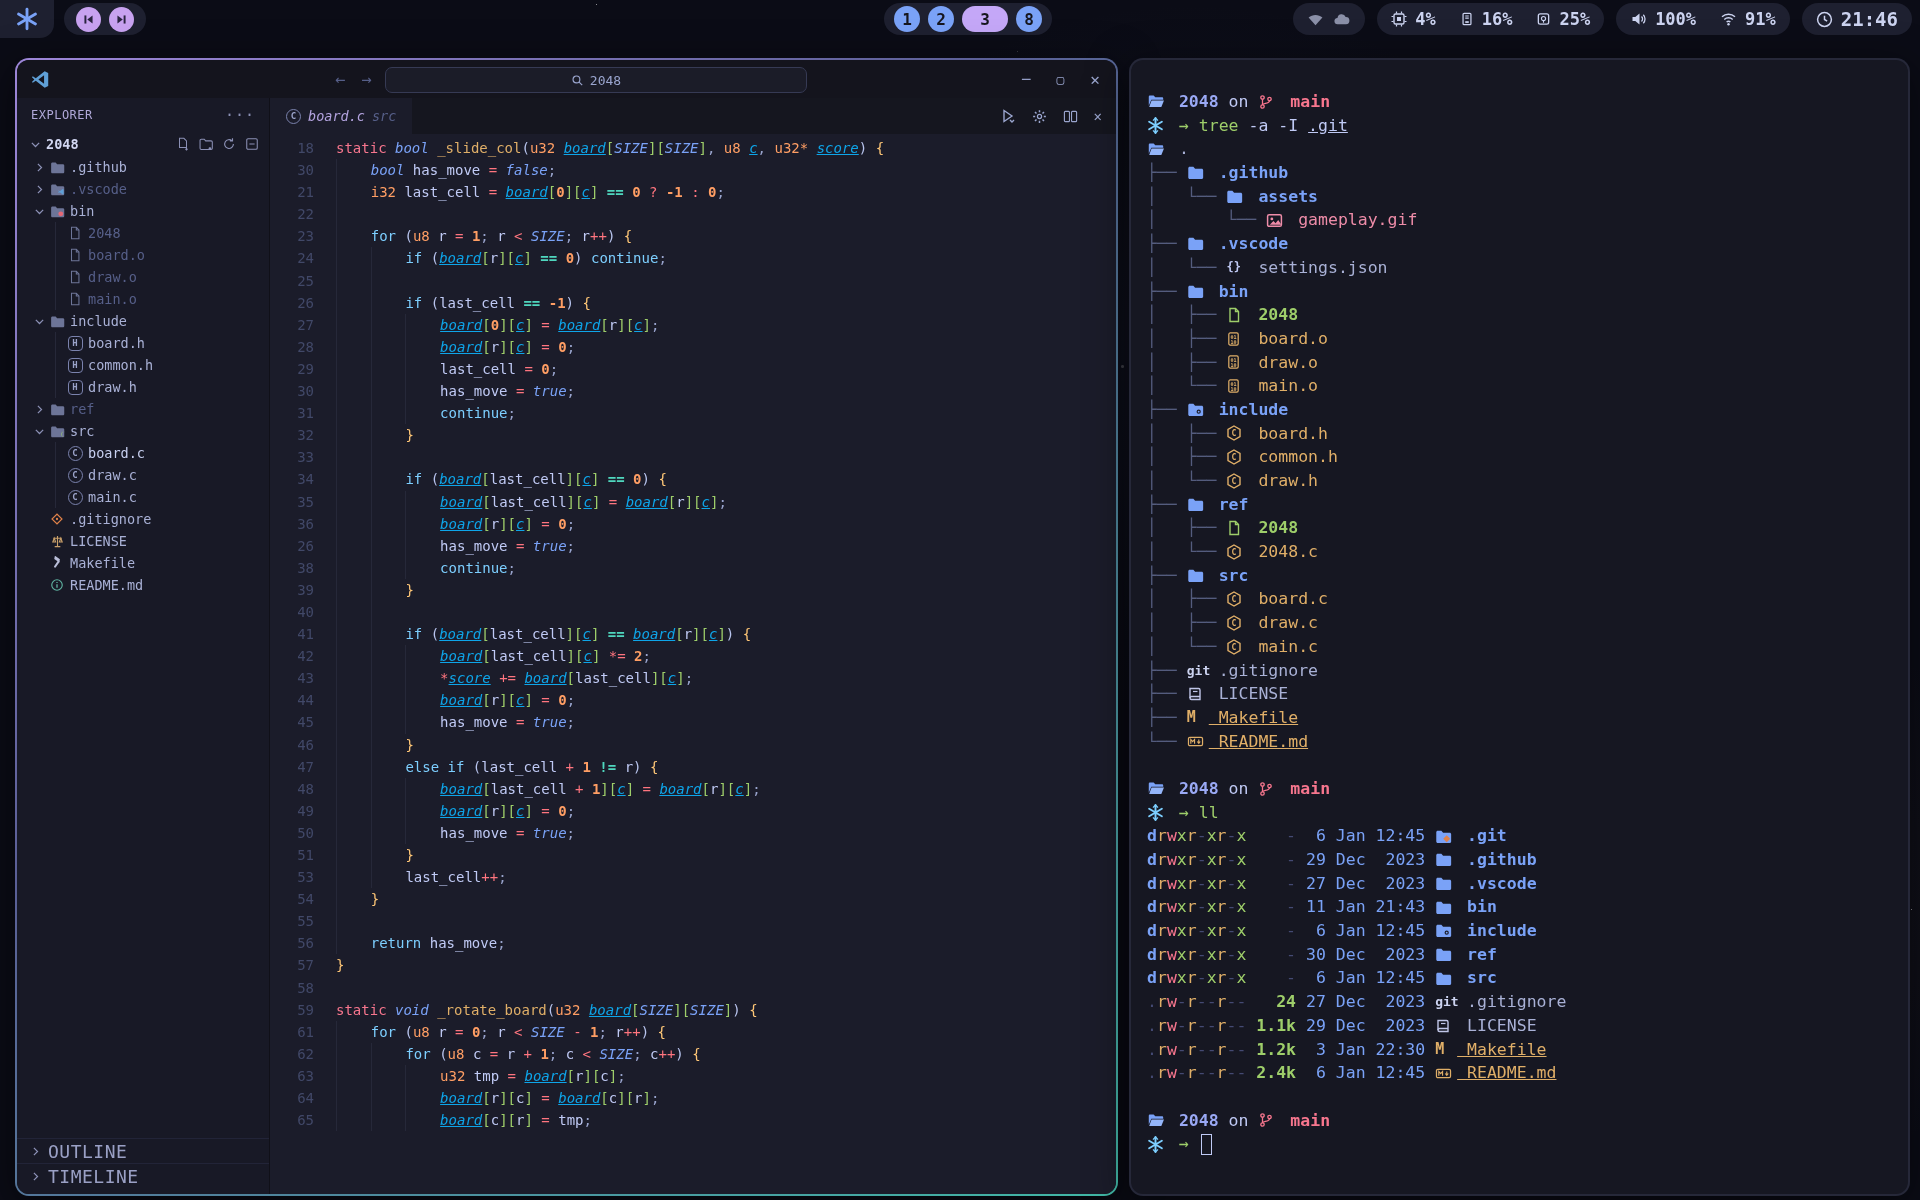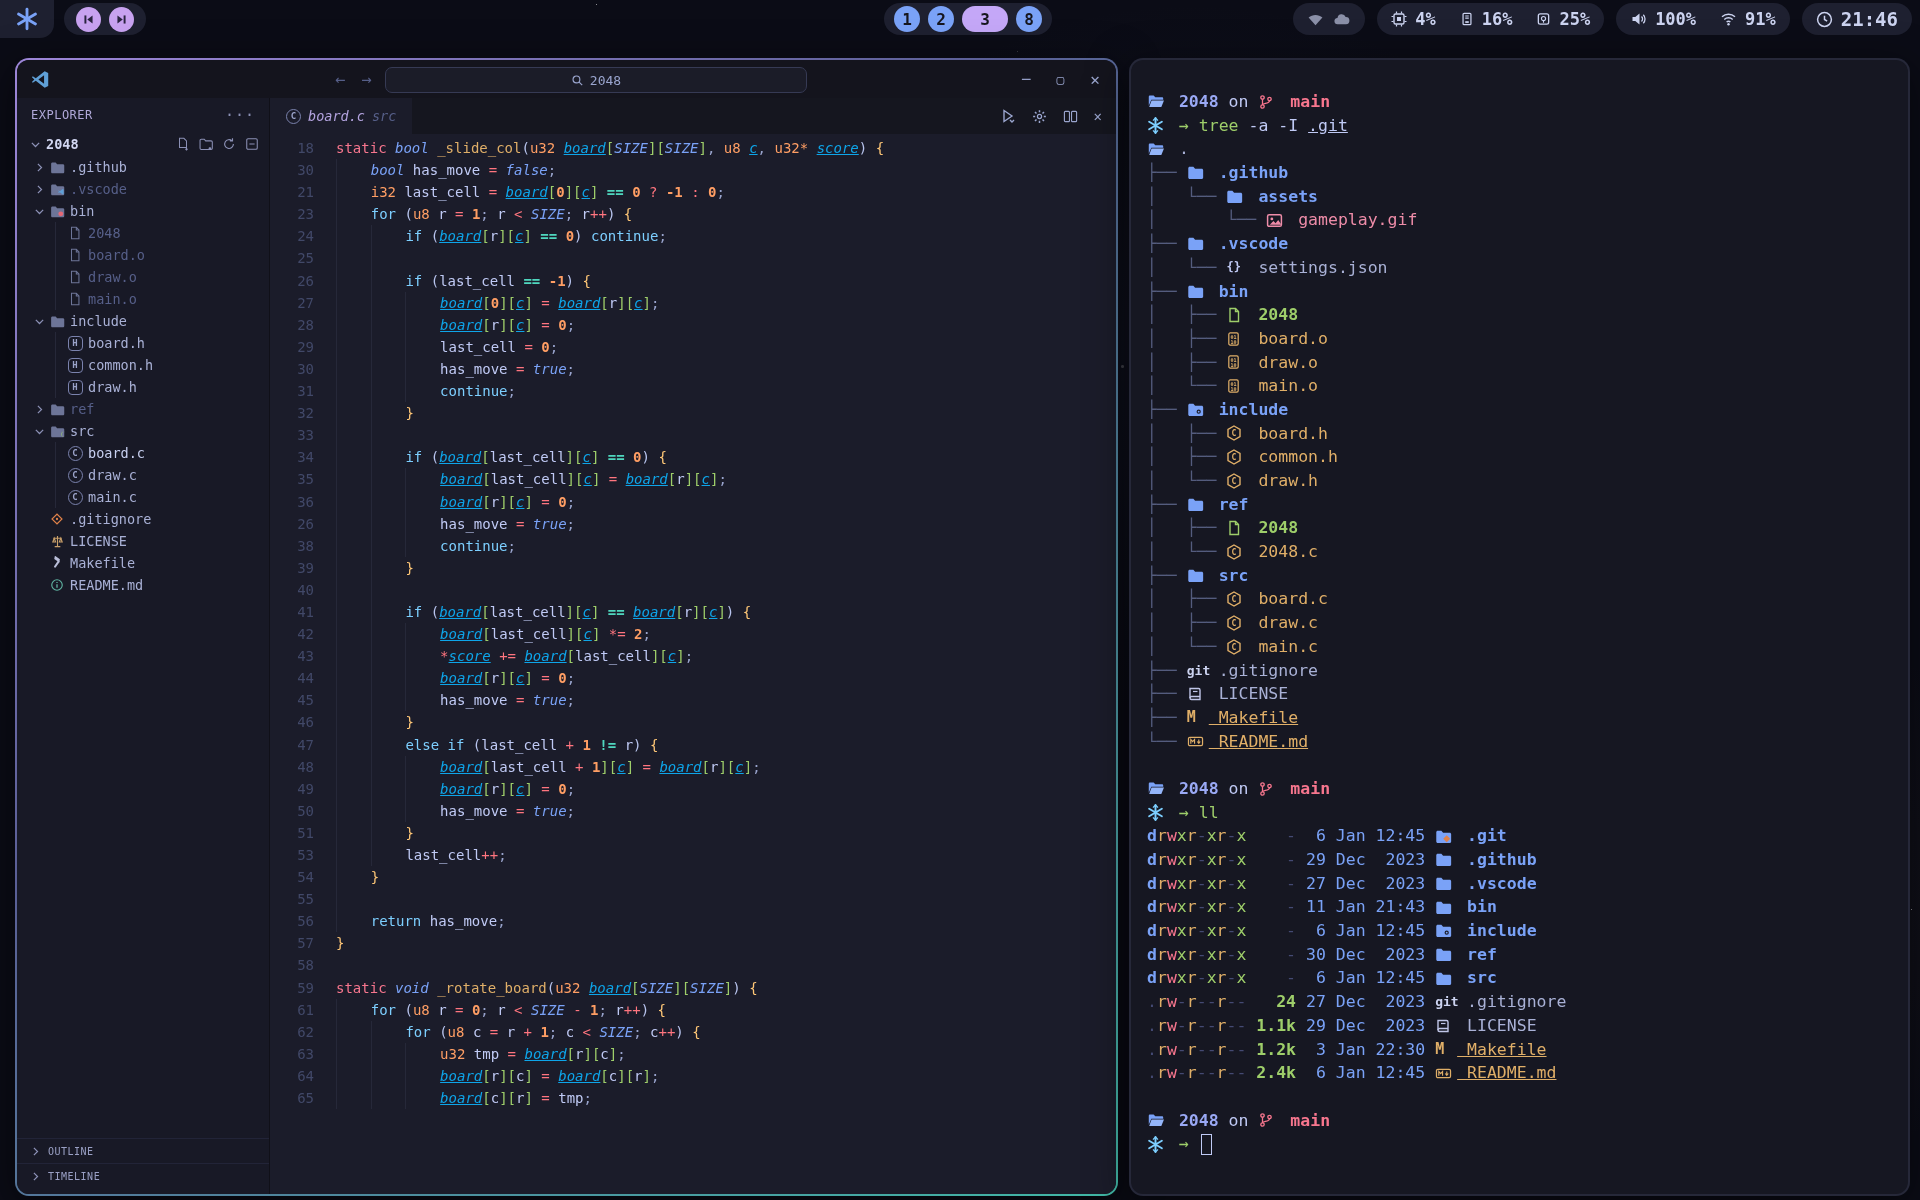--- a/index.html
+++ b/index.html
@@ -49,21 +49,21 @@
   .exp-row{height:22px;display:flex;align-items:center;font-size:13.5px;color:#a9b1d6;cursor:pointer;white-space:nowrap;}
   .exp-row.dim{color:#565f89;}
   .exp-row.sel{background:#2c2e40;color:#c8d0f0;}
   .exp-row .chev{width:16px;display:inline-flex;justify-content:center;color:#8b90b5;}
   .exp-row .eicon{width:20px;display:inline-flex;justify-content:center;margin-right:3px;}
   .exp-row.lvl1{padding-left:14px;}
   .exp-row.lvl2{padding-left:32px;background:linear-gradient(#262839,#262839) 38px 0/1px 100% no-repeat;}
   .lbadge{display:inline-flex;width:13px;height:13px;border:1px solid #7a82ad;border-radius:50%;color:#9aa2c8;font-size:9px;align-items:center;justify-content:center;font-weight:bold;}
   .lbadge.hex{border-radius:4px;}
   .exp-bottom{position:absolute;left:0;right:0;bottom:6px;}
-  .exp-sec{height:24px;display:flex;align-items:center;gap:6px;border-top:1px solid #222438;padding-left:12px;color:#9aa0c5;font-size:10px;letter-spacing:0.5px;cursor:pointer;}
+  .exp-sec{height:24px;display:flex;align-items:center;gap:6px;border-top:1px solid #222438;padding-left:12px;color:#9aa0c5;font-size:18px;letter-spacing:0.5px;cursor:pointer;}
   .emain{flex:1;display:flex;flex-direction:column;min-width:0;background:#1b1c2a;}
   .tabbar{height:36px;flex:0 0 36px;background:#15161f;display:flex;align-items:center;}
   .tab{height:36px;display:flex;align-items:center;gap:7px;padding:0 16px;background:#1b1c2a;font-size:13.5px;cursor:pointer;}
   .tab .tname{color:#b4a4e0;font-style:italic;}
   .tab .thint{color:#565f89;font-style:italic;}
   .tab-acts{margin-left:auto;display:flex;gap:16px;margin-right:14px;color:#9aa5ce;align-items:center;}
   .tab-acts>span{cursor:pointer;display:inline-flex;}
   .code{flex:1;overflow:hidden;padding-top:3px;font-size:14px;}
   .cline{height:22.1px;line-height:22.1px;display:flex;white-space:pre;}
   .gut{flex:0 0 44px;text-align:right;color:#414868;padding-right:22px;}
@@ -562,20 +562,21 @@
                     <rect x="9.1" y="2.5" width="5.4" height="11" rx="1" fill="none" stroke="#9aa5ce" stroke-width="1.2"></rect>
                   </svg>
                 </span>
               <span style="font-size:14px;color:#9aa5ce;">✕</span>
             </div>
           </div>
           <div class="code" id="code">
               <div class="cline"><span class="gut">18</span><span class="ctext"><span class="tk-k">static</span><span> </span><span class="tk-ti">bool</span><span> </span><span class="tk-f">_slide_col</span><span class="tk-P">(</span><span class="tk-t">u32</span><span> </span><span class="tk-p">board</span><span class="tk-b">[</span><span class="tk-C">SIZE</span><span class="tk-b">]</span><span class="tk-b">[</span><span class="tk-C">SIZE</span><span class="tk-b">]</span><span class="tk-s">,</span><span> </span><span class="tk-t">u8</span><span> </span><span class="tk-p">c</span><span class="tk-s">,</span><span> </span><span class="tk-t">u32*</span><span> </span><span class="tk-p">score</span><span class="tk-P">)</span><span> </span><span class="tk-B">{</span></span></div>
               <div class="cline"><span class="gut">30</span><span class="ctext"><span class="ind">    </span><span class="tk-ti">bool</span><span> </span><span class="tk-v">has_move</span><span> </span><span class="tk-o">=</span><span> </span><span class="tk-l">false</span><span class="tk-s">;</span></span></div>
               <div class="cline"><span class="gut">21</span><span class="ctext"><span class="ind">    </span><span class="tk-t">i32</span><span> </span><span class="tk-v">last_cell</span><span> </span><span class="tk-o">=</span><span> </span><span class="tk-p">board</span><span class="tk-b">[</span><span class="tk-n">0</span><span class="tk-b">]</span><span class="tk-b">[</span><span class="tk-p">c</span><span class="tk-b">]</span><span> </span><span class="tk-g">==</span><span> </span><span class="tk-n">0</span><span> </span><span class="tk-o">?</span><span> </span><span class="tk-n">-1</span><span> </span><span class="tk-o">:</span><span> </span><span class="tk-n">0</span><span class="tk-s">;</span></span></div>
+              <div class="cline"><span class="gut">22</span><span class="ctext"><span class="ind">    </span></span></div>
               <div class="cline"><span class="gut">23</span><span class="ctext"><span class="ind">    </span><span class="tk-c">for</span><span> </span><span class="tk-P">(</span><span class="tk-t">u8</span><span> </span><span class="tk-v">r</span><span> </span><span class="tk-o">=</span><span> </span><span class="tk-n">1</span><span class="tk-s">;</span><span> </span><span class="tk-v">r</span><span> </span><span class="tk-o">&lt;</span><span> </span><span class="tk-C">SIZE</span><span class="tk-s">;</span><span> </span><span class="tk-v">r</span><span class="tk-o">++</span><span class="tk-P">)</span><span> </span><span class="tk-B">{</span></span></div>
               <div class="cline"><span class="gut">24</span><span class="ctext"><span class="ind">    </span><span class="ind">    </span><span class="tk-c">if</span><span> </span><span class="tk-P">(</span><span class="tk-p">board</span><span class="tk-b">[</span><span class="tk-v">r</span><span class="tk-b">]</span><span class="tk-b">[</span><span class="tk-p">c</span><span class="tk-b">]</span><span> </span><span class="tk-g">==</span><span> </span><span class="tk-n">0</span><span class="tk-P">)</span><span> </span><span class="tk-c">continue</span><span class="tk-s">;</span></span></div>
               <div class="cline"><span class="gut">25</span><span class="ctext"><span class="ind">    </span><span class="ind">    </span></span></div>
               <div class="cline"><span class="gut">26</span><span class="ctext"><span class="ind">    </span><span class="ind">    </span><span class="tk-c">if</span><span> </span><span class="tk-P">(</span><span class="tk-v">last_cell</span><span> </span><span class="tk-g">==</span><span> </span><span class="tk-n">-1</span><span class="tk-P">)</span><span> </span><span class="tk-B">{</span></span></div>
               <div class="cline"><span class="gut">27</span><span class="ctext"><span class="ind">    </span><span class="ind">    </span><span class="ind">    </span><span class="tk-p">board</span><span class="tk-b">[</span><span class="tk-n">0</span><span class="tk-b">]</span><span class="tk-b">[</span><span class="tk-p">c</span><span class="tk-b">]</span><span> </span><span class="tk-o">=</span><span> </span><span class="tk-p">board</span><span class="tk-b">[</span><span class="tk-v">r</span><span class="tk-b">]</span><span class="tk-b">[</span><span class="tk-p">c</span><span class="tk-b">]</span><span class="tk-s">;</span></span></div>
               <div class="cline"><span class="gut">28</span><span class="ctext"><span class="ind">    </span><span class="ind">    </span><span class="ind">    </span><span class="tk-p">board</span><span class="tk-b">[</span><span class="tk-v">r</span><span class="tk-b">]</span><span class="tk-b">[</span><span class="tk-p">c</span><span class="tk-b">]</span><span> </span><span class="tk-o">=</span><span> </span><span class="tk-n">0</span><span class="tk-s">;</span></span></div>
               <div class="cline"><span class="gut">29</span><span class="ctext"><span class="ind">    </span><span class="ind">    </span><span class="ind">    </span><span class="tk-v">last_cell</span><span> </span><span class="tk-o">=</span><span> </span><span class="tk-n">0</span><span class="tk-s">;</span></span></div>
               <div class="cline"><span class="gut">30</span><span class="ctext"><span class="ind">    </span><span class="ind">    </span><span class="ind">    </span><span class="tk-v">has_move</span><span> </span><span class="tk-o">=</span><span> </span><span class="tk-l">true</span><span class="tk-s">;</span></span></div>
               <div class="cline"><span class="gut">31</span><span class="ctext"><span class="ind">    </span><span class="ind">    </span><span class="ind">    </span><span class="tk-c">continue</span><span class="tk-s">;</span></span></div>
               <div class="cline"><span class="gut">32</span><span class="ctext"><span class="ind">    </span><span class="ind">    </span><span class="tk-B">}</span></span></div>

